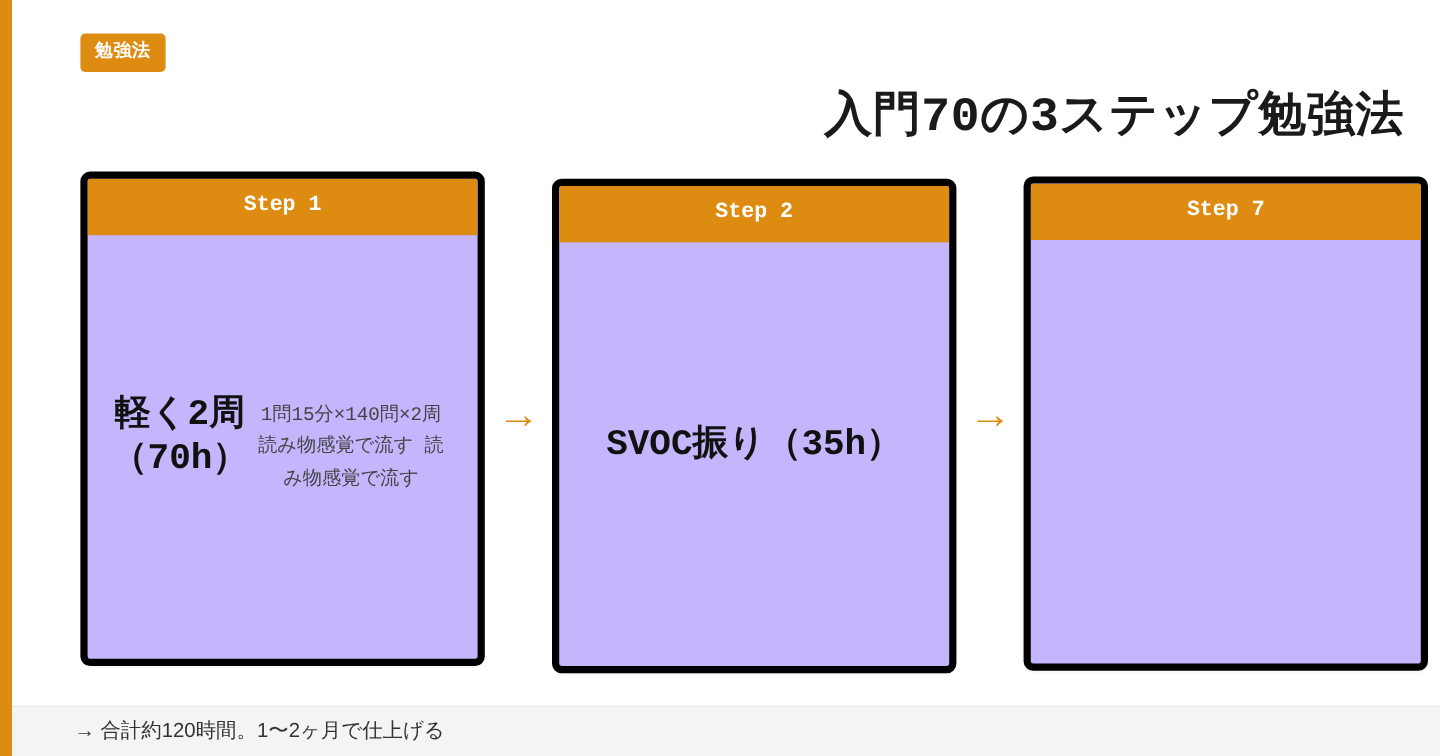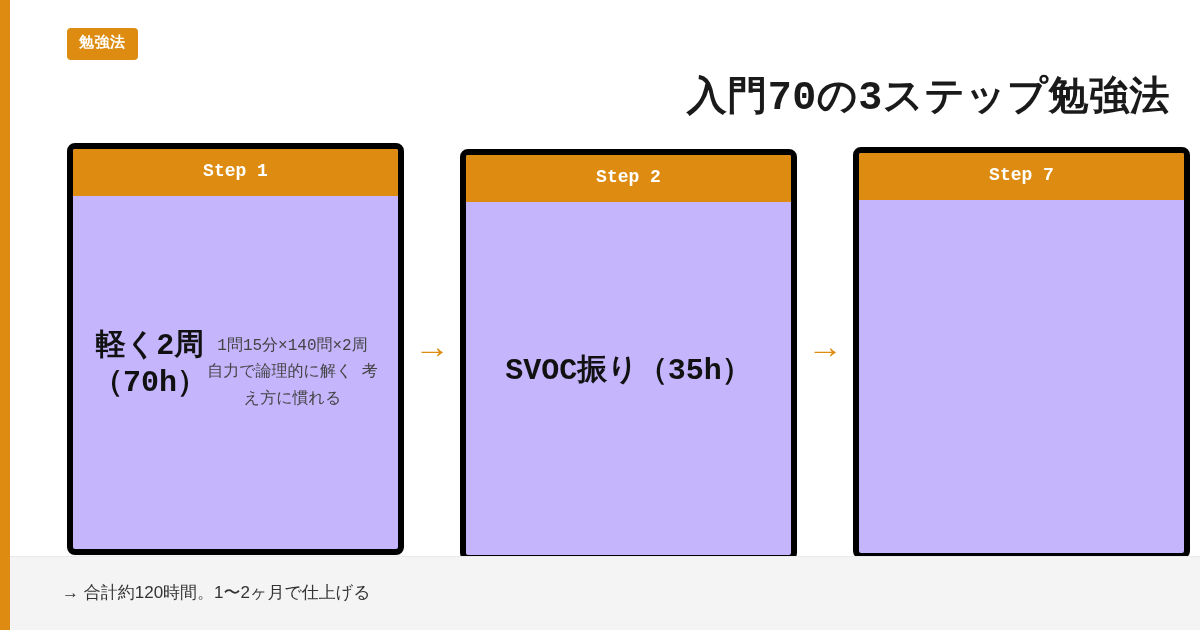--- a/index.html
+++ b/index.html
@@ -142,21 +142,21 @@
     display: block;
     transform: scaleX(1.05);
   }
 
   
   .footer {
     position: absolute;
     left: 10px;
     right: 0;
     bottom: 0;
-    height: 74px;
+    height: 42px;
     background: #f4f4f4;
     border-top: 1px solid #eaeaea;
     display: flex;
     align-items: center;
     padding-left: 52px;
   }
 
   .footer-text {
     font-size: 17px;
     color: #333333;
@@ -175,21 +175,21 @@
     <div class="badge">勉強法</div>
 
     <h1 class="page-title">入門70の3ステップ勉強法</h1>
 
     <div class="steps-row">
 
       <div class="step-card offset-1">
         <div class="step-header">Step 1</div>
         <div class="step-body">
           <div class="step-title">軽く2周（70h）</div>
-          <div class="step-desc">1問15分×140問×2周 自力で論理的に解く 考え方に慣れる</div>
+          <div class="step-desc">1問15分×140問×2周 読み物感覚で流す 読み物感覚で流す</div>
         </div>
       </div>
 
       <div class="arrow">
         <span class="arrow-glyph">→</span>
       </div>
 
       <div class="step-card offset-2">
         <div class="step-header">Step 2</div>
         <div class="step-body">

